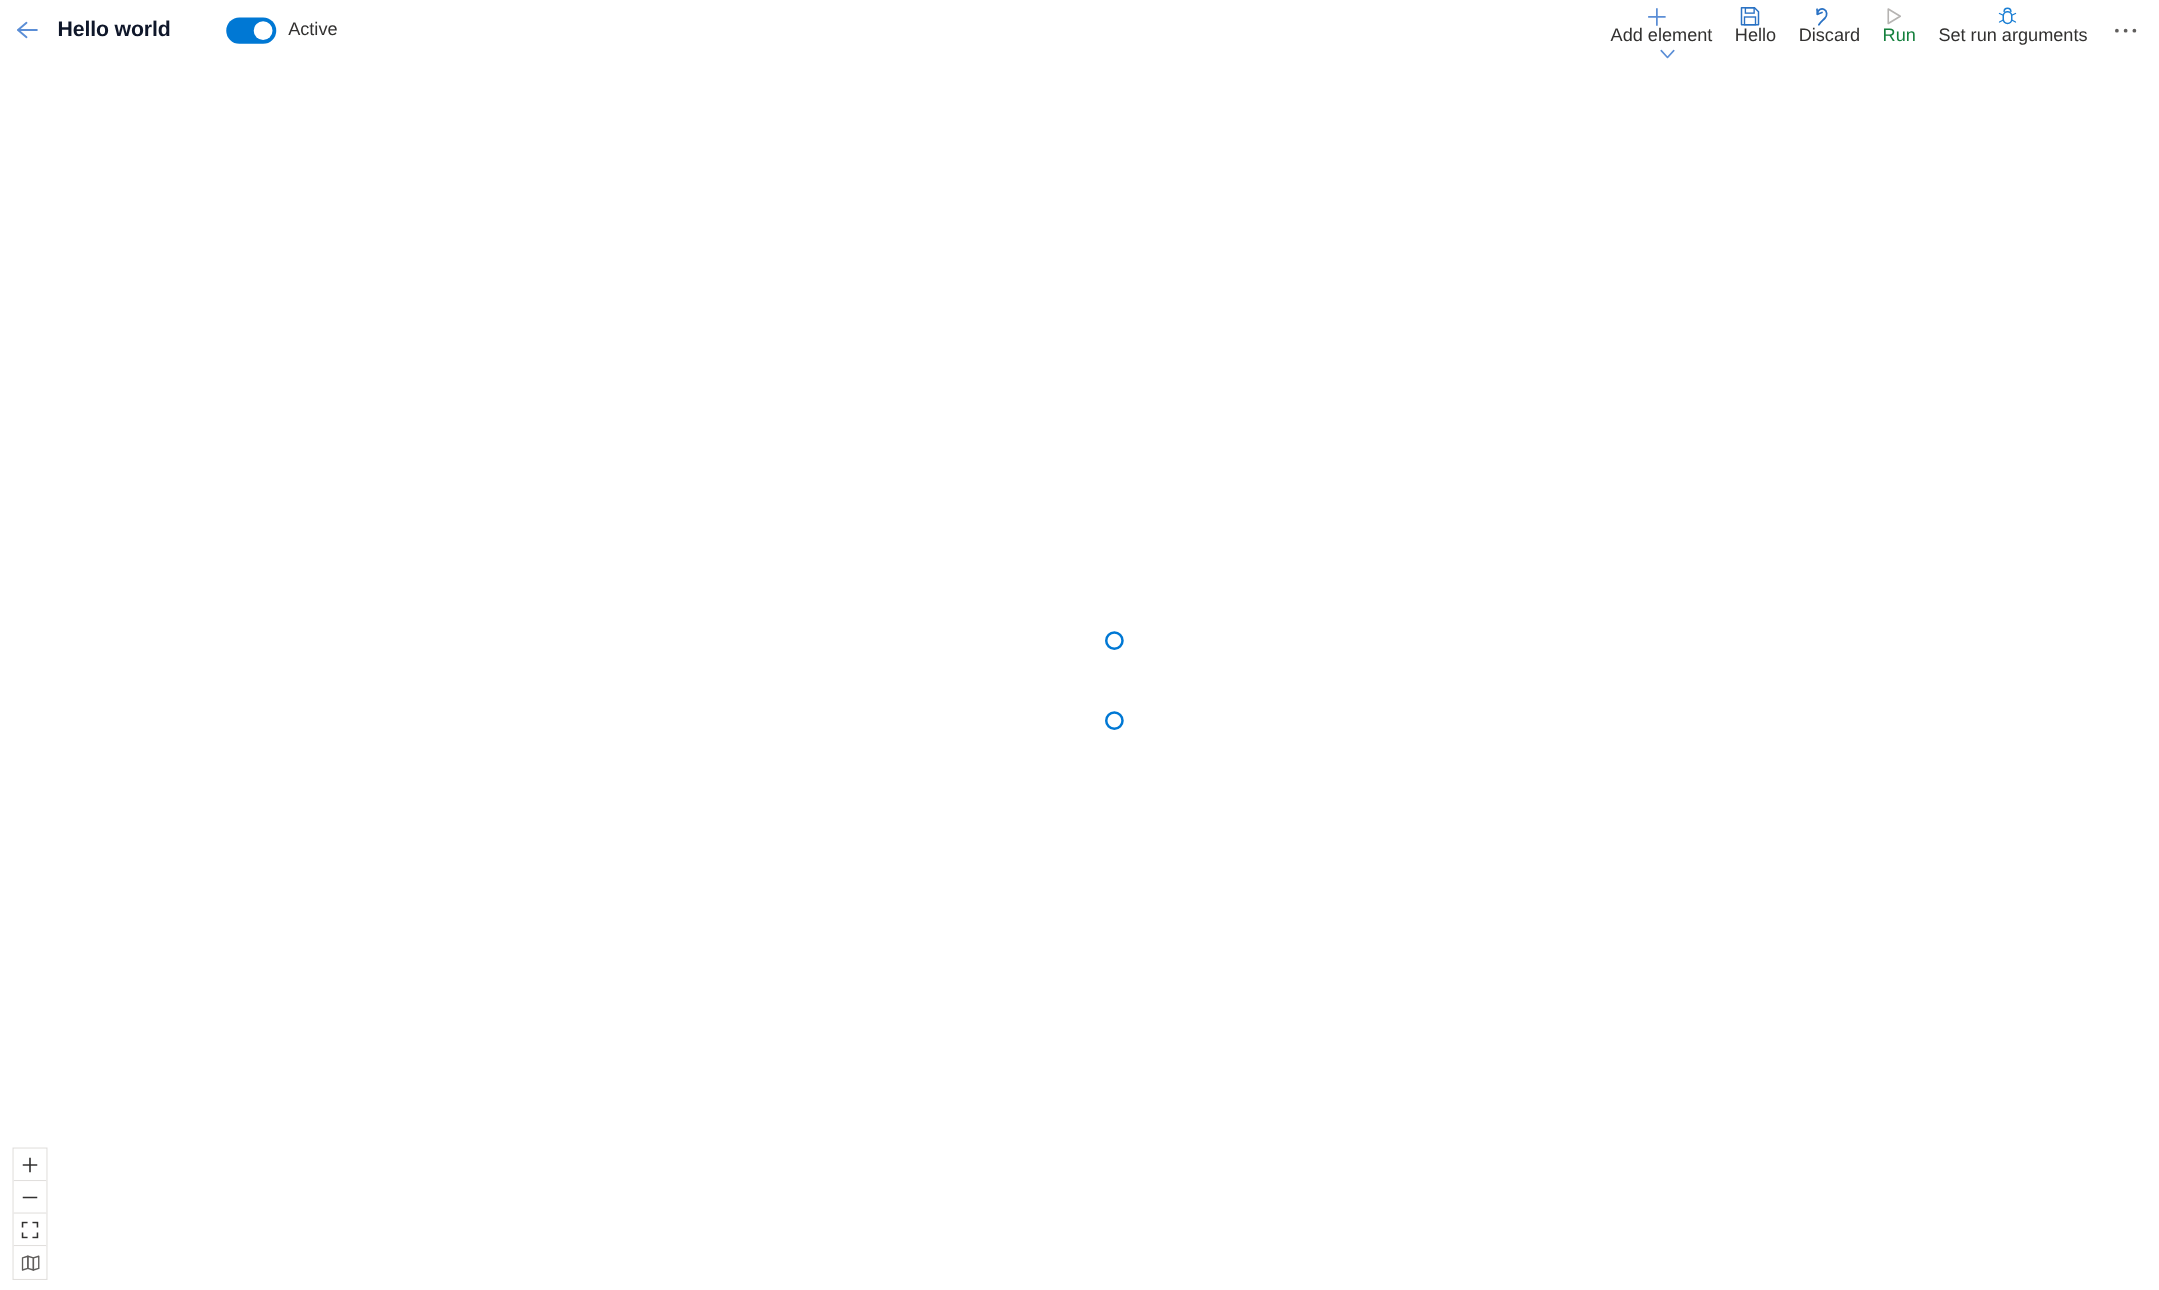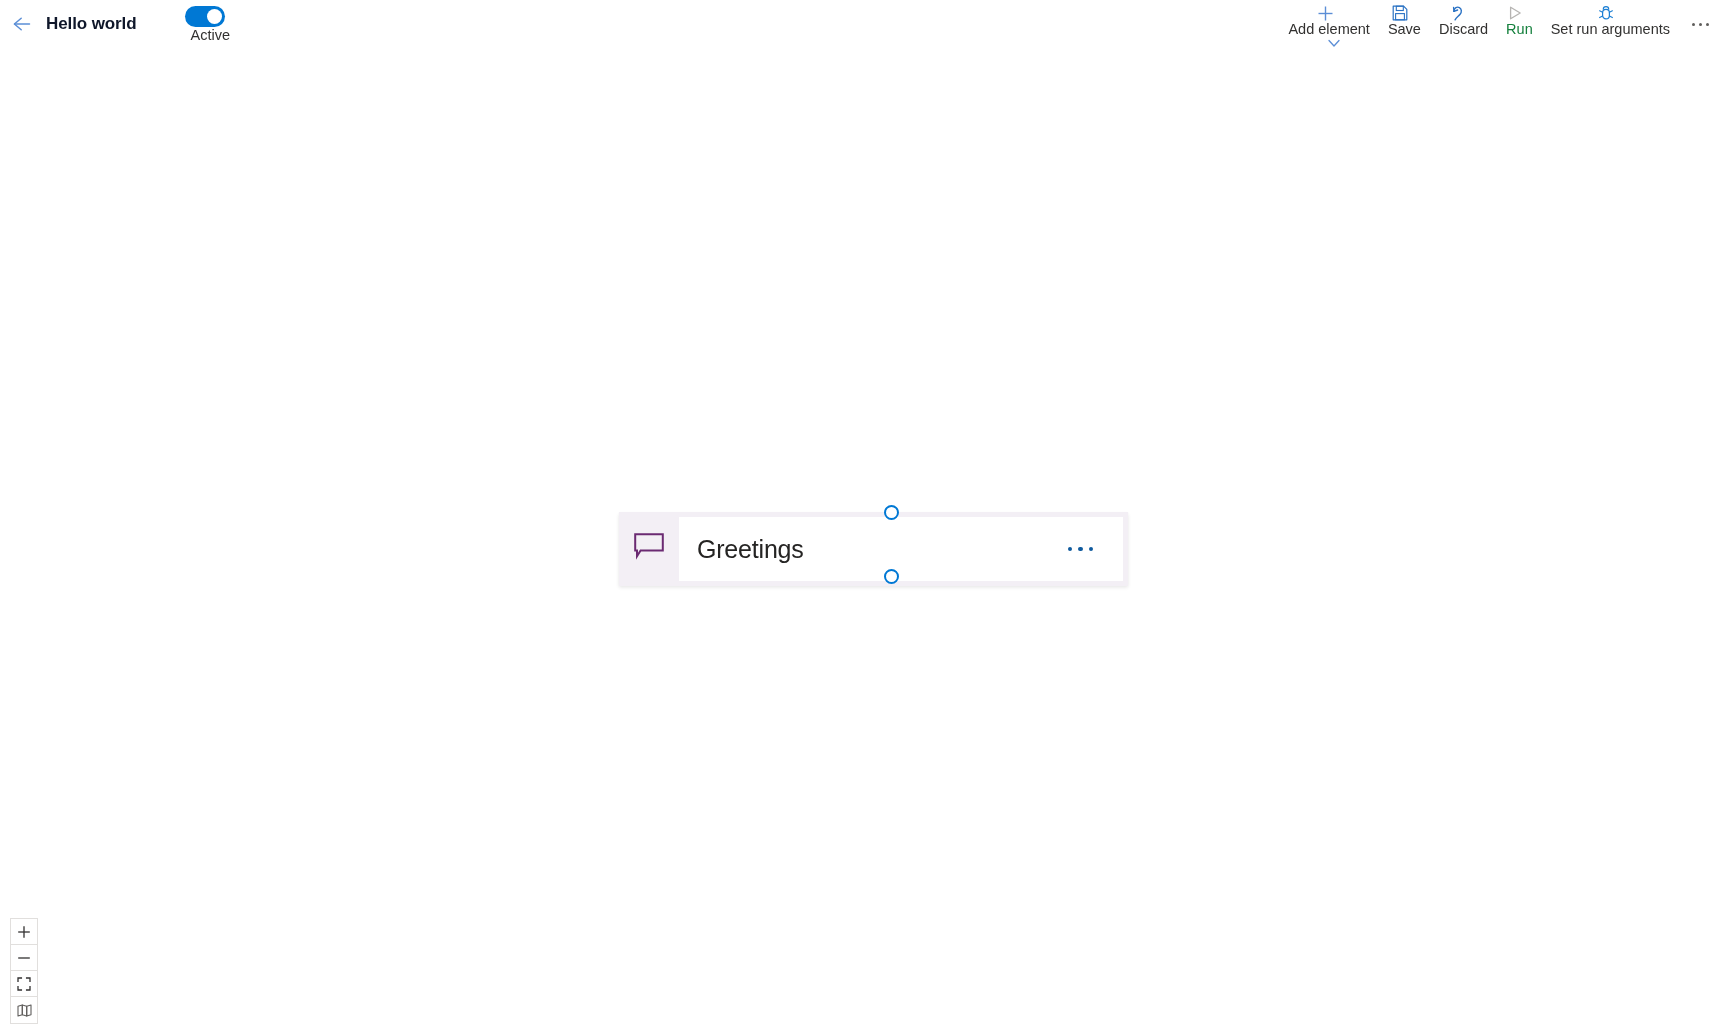--- a/index.html
+++ b/index.html
@@ -46,21 +46,20 @@
     margin-left: 8px;
     white-space: nowrap;
   }
 
   
   #active-toggle-wrap {
     display: flex;
     align-items: center;
     margin-left: 44px;
     cursor: pointer;
-    flex-direction: column;
   }
   #active-toggle {
     width: 40px;
     height: 21px;
     border-radius: 11px;
     background: #0078d4;
     position: relative;
     flex: none;
   }
   #active-toggle::after {
@@ -287,21 +286,21 @@
     </div>
 
     <div class="cmd">
       <span class="glyph">
         <svg width="16" height="16" viewBox="0 0 16 16">
           <path d="M1.2 1.2 H11.6 L14.8 4.4 V14.8 H1.2 Z" fill="none" stroke="#2a72c4" stroke-width="1.2" stroke-linejoin="round"></path>
           <rect x="4.3" y="1.2" width="7" height="4.3" fill="none" stroke="#2a72c4" stroke-width="1.1"></rect>
           <rect x="3.6" y="8.6" width="8.8" height="6.2" fill="none" stroke="#2a72c4" stroke-width="1.1"></rect>
         </svg>
       </span>
-      <span class="lbl">Save</span>
+      <span class="lbl">Hello</span>
     </div>
 
     <div class="cmd">
       <span class="glyph">
         <svg width="17" height="17" viewBox="0 0 17 17">
           <path d="M3 6.2 C3 2.8 6.2 1.4 8.4 2.6 C10.8 3.9 10.9 7.2 9.1 9.3 C7.5 11.2 5.4 12.6 4.1 14.8" fill="none" stroke="#2a72c4" stroke-width="1.4" stroke-linecap="round"></path>
           <path d="M3 6.4 L2.6 2.4" fill="none" stroke="#2a72c4" stroke-width="1.4" stroke-linecap="round"></path>
           <path d="M3 6.4 L6.6 5.0" fill="none" stroke="#2a72c4" stroke-width="1.4" stroke-linecap="round"></path>
         </svg>
       </span>
@@ -337,37 +336,20 @@
           <i></i>
           <i></i>
       </span>
     </div>
 
   </div>
 </div>
 
 <div id="canvas">
 
-  <div id="node-card">
-    <div id="node-icon-strip">
-      <span>
-        <svg width="30" height="28" viewBox="0 0 30 28">
-          <path d="M1.2 1.2 H28.8 V17.4 H6.6 L3.0 23.2 V17.4 H1.2 Z" fill="none" stroke="#6b2a72" stroke-width="2" stroke-linejoin="miter"></path>
-        </svg>
-      </span>
-    </div>
-    <div id="node-body">
-      <span id="node-title">Greetings</span>
-      <span id="node-menu">
-        <i></i>
-          <i></i>
-          <i></i>
-      </span>
-    </div>
-  </div>
 
   <div class="handle" id="handle-top"></div>
   <div class="handle" id="handle-bot"></div>
 
   <div id="zoom-stack">
 
     <div class="zbtn">
       <span>
         <svg width="14" height="14" viewBox="0 0 14 14">
           <line x1="7" y1="1.2" x2="7" y2="12.8" stroke="#323130" stroke-width="1.3"></line>

